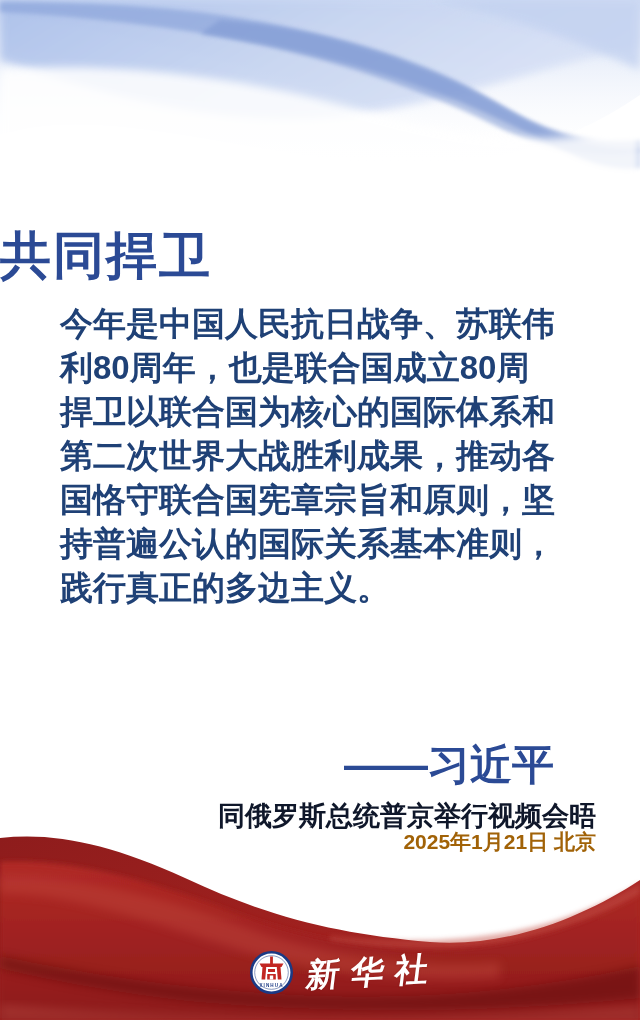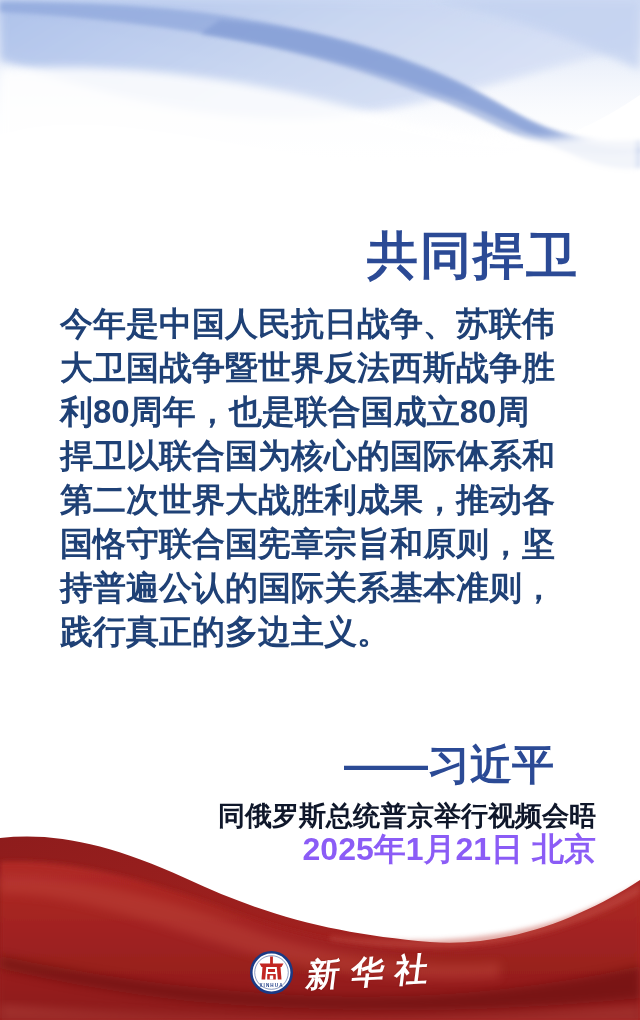--- a/index.html
+++ b/index.html
@@ -9,21 +9,21 @@
     margin:0 auto;
     background:#ffffff;
     overflow:hidden;
     font-family:"Liberation Sans", sans-serif;
   }
   .wave-top{position:absolute;top:0;left:0;width:640px;height:200px;z-index:1;}
   .wave-bottom{position:absolute;top:828px;left:0;width:640px;height:192px;z-index:2;}
 
   .title{
     position:absolute;top:188px;left:0;width:579px;
-    text-align:right;
+    text-align:left;
     font-size:51px;font-weight:900;
     letter-spacing:2px;
     color:#2b4a95;
     z-index:3;
   }
   .body-text{
     position:absolute;top:302px;left:60px;width:522px;
     font-size:33px;line-height:44px;
     font-weight:600;
     color:#1f4176;
@@ -38,22 +38,22 @@
     margin-left:24px;
   }
   .event-line{
     position:absolute;top:798px;right:44px;
     font-size:27px;font-weight:700;
     color:#0f172a;
     z-index:3;
   }
   .date-line{
     position:absolute;top:828px;right:44px;
-    font-size:32px;font-weight:700;
-    color:#8b5cf6;
+    font-size:21px;font-weight:700;
+    color:#a16207;
     z-index:3;
   }
   .logo-group{
     position:absolute;top:950px;left:250px;
     display:flex;align-items:center;
     z-index:4;
   }
   .emblem{width:43px;height:43px;flex:0 0 auto;}
   .agency-name{
     margin-left:14px;
@@ -93,21 +93,20 @@
     <path fill="#8fa7dc" opacity="0.75" filter="url(#soft2)" d="M0,12 C120,18 260,38 370,70 C460,96 520,130 580,158 C605,168 625,170 640,168 L640,148 C610,152 560,140 510,110 C420,58 300,22 180,10 C110,3 40,2 0,2 Z"></path>
     <path fill="#7d97d2" opacity="0.55" filter="url(#soft2)" d="M200,34 C320,52 430,92 500,128 C545,150 600,160 640,152 L640,140 C595,146 545,132 495,102 C420,56 320,28 220,20 Z"></path>
     <path fill="#ffffff" opacity="0.85" filter="url(#soft)" d="M0,70 C110,60 250,78 360,110 C470,142 560,150 640,120 L640,200 L0,200 Z"></path>
     <path fill="#c3d2f0" opacity="0.8" filter="url(#soft)" d="M430,0 H640 V70 C585,45 520,18 430,0 Z"></path>
   </svg>
 
   <h1 class="title">共同捍卫</h1>
 
   <div class="body-text">
       <div>今年是中国人民抗日战争、苏联伟</div>
-      <div>大卫国战争暨世界反法西斯战争胜</div>
       <div>利80周年，也是联合国成立80周</div>
       <div>捍卫以联合国为核心的国际体系和</div>
       <div>第二次世界大战胜利成果，推动各</div>
       <div>国恪守联合国宪章宗旨和原则，坚</div>
       <div>持普遍公认的国际关系基本准则，</div>
       <div>践行真正的多边主义。</div>
     </div>
 
   <div class="attribution">——习近平</div>
 

